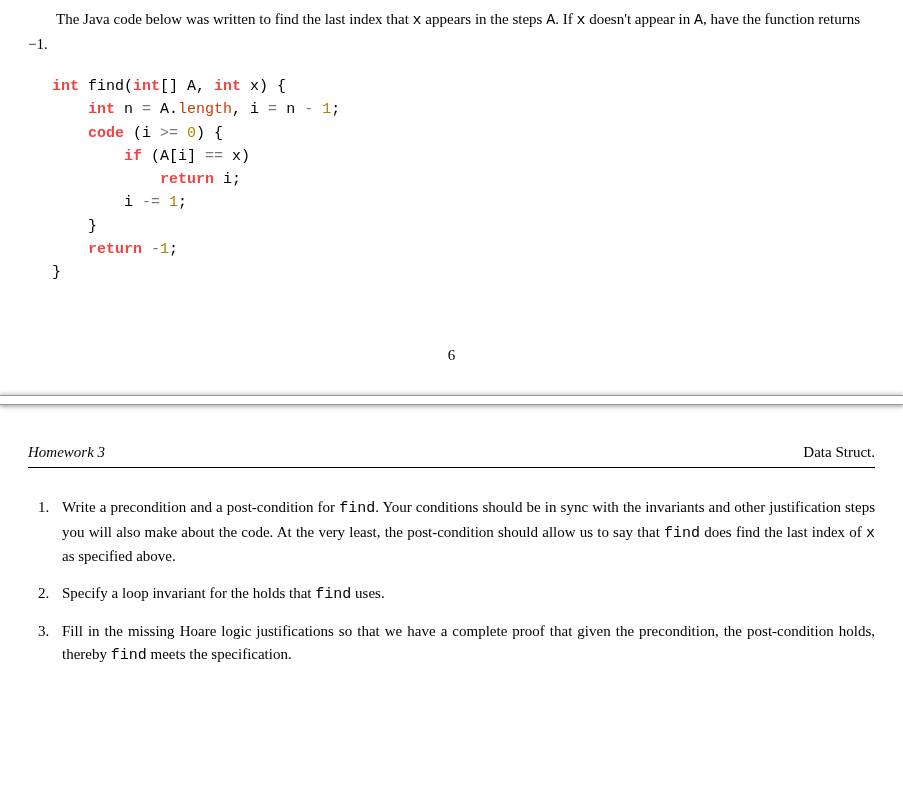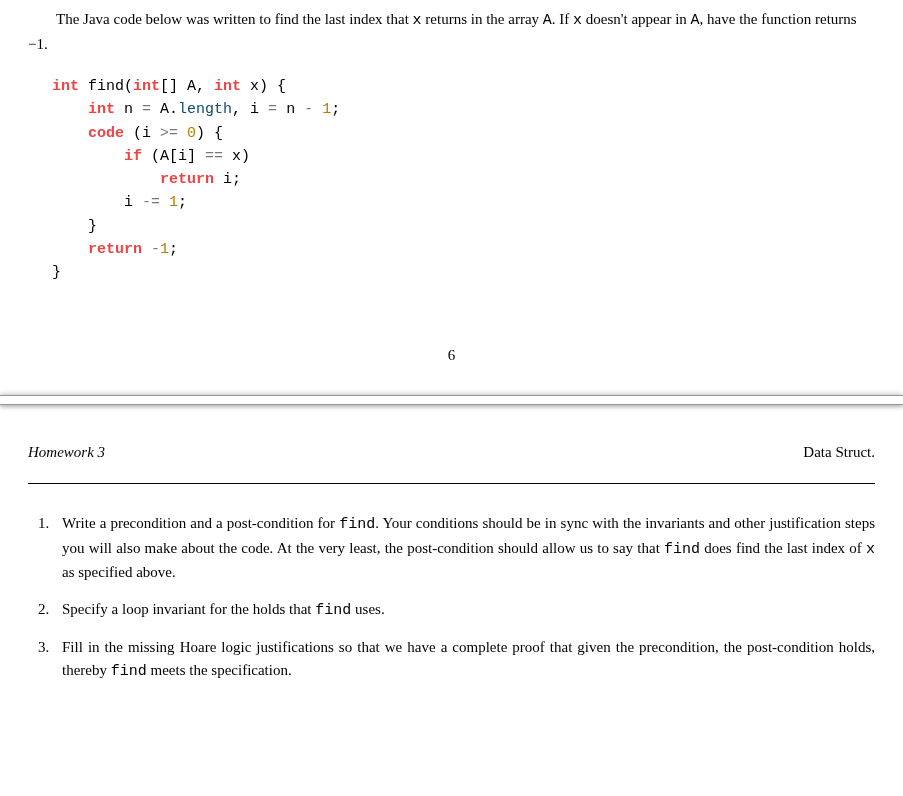--- a/index.html
+++ b/index.html
@@ -24,41 +24,41 @@
     }
     .code-block {
       font-family: 'Courier New', monospace;
       font-size: 15px;
       line-height: 1.55;
       white-space: pre;
       padding: 20px 0 10px 24px;
       color: #000;
     }
     .kw { color: #ef4444; font-weight: bold; }
-    .attr { color: #0c4a6e; }
+    .attr { color: #c2410c; }
     .num { color: #b08000; }
     .op { color: #777; }
     .page-number {
       text-align: center;
       padding: 50px 0 20px 0;
       font-family: Georgia, serif;
     }
     .page-break {
       height: 10px;
       background: #fff;
       border-top: 1px solid #999;
       border-bottom: 1px solid #999;
       box-shadow: 0 2px 4px rgba(0,0,0,0.3), 0 -2px 4px rgba(0,0,0,0.15);
       margin: 8px 0 36px 0;
     }
     .header-row {
       display: flex;
       justify-content: space-between;
       border-bottom: 1px solid #000;
-      padding-bottom: 20px;
+      padding-bottom: 4px;
       margin-bottom: 28px;
     }
     .header-left {
       font-style: italic;
     }
     .task-intro {
       padding-left: 28px;
       margin-bottom: 18px;
     }
     ol.tasks {
@@ -82,21 +82,21 @@
     }
     .mono {
       font-family: 'Courier New', monospace;
     }
   </style>
 </head>
 <body>
 
 <div class="page">
   <p class="intro">
-    <span>The Java code below was written to find the last index that </span><span class="mono">x</span><span> returns in the array </span><span class="mono">A</span><span>. If </span><span class="mono">x</span><span> doesn't appear in </span><span class="mono">A</span><span>, have the function returns </span><span>−1</span><span>.</span>
+    <span>The Java code below was written to find the last index that </span><span class="mono">x</span><span> appears in the steps </span><span class="mono">A</span><span>. If </span><span class="mono">x</span><span> doesn't appear in </span><span class="mono">A</span><span>, have the function returns </span><span>−1</span><span>.</span>
   </p>
 
   <div class="code-block"><span class="kw">int</span><span> find(</span><span class="kw">int</span><span>[] A, </span><span class="kw">int</span><span> x) {</span>
 <span>    </span><span class="kw">int</span><span> n </span><span class="op">=</span><span> A.</span><span class="attr">length</span><span>, i </span><span class="op">=</span><span> n </span><span class="op">-</span><span> </span><span class="num">1</span><span>;</span>
 <span>    </span><span class="kw">code</span><span> (i </span><span class="op">&gt;=</span><span> </span><span class="num">0</span><span>) {</span>
 <span>        </span><span class="kw">if</span><span> (A[i] </span><span class="op">==</span><span> x)</span>
 <span>            </span><span class="kw">return</span><span> i;</span>
 <span>        i </span><span class="op">-=</span><span> </span><span class="num">1</span><span>;</span>
 <span>    }</span>
 <span>    </span><span class="kw">return</span><span> </span><span class="op">-</span><span class="num">1</span><span>;</span>

